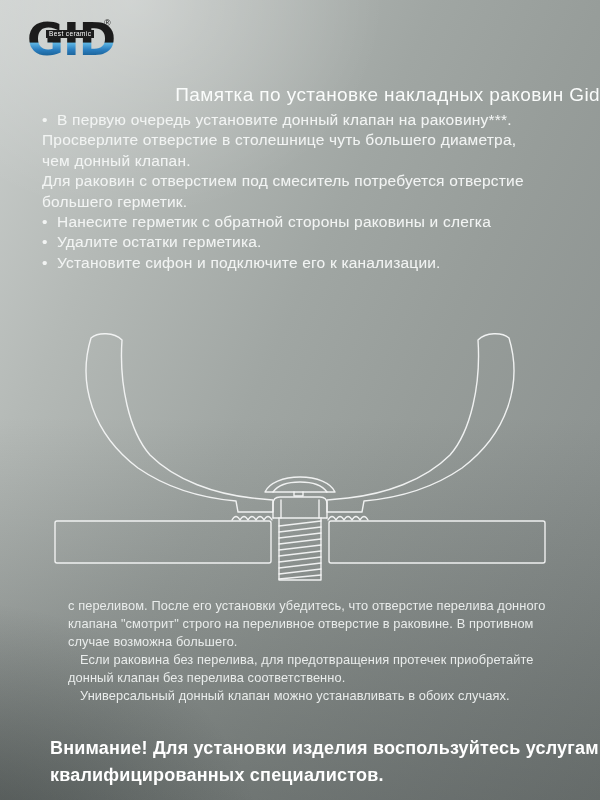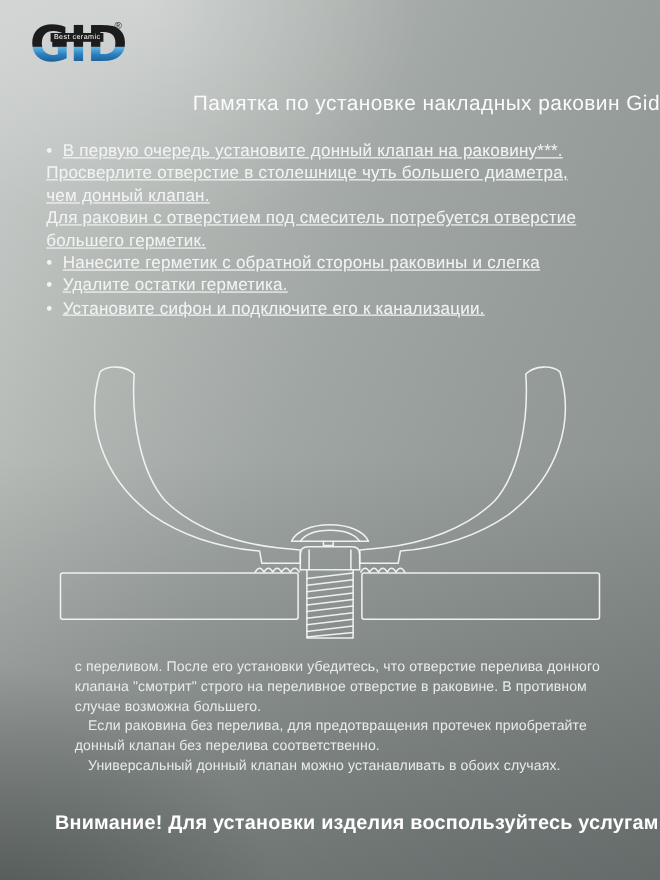--- a/index.html
+++ b/index.html
@@ -37,26 +37,25 @@
 
   
   .title{
     position:absolute;top:84px;left:0;width:100%;
     text-align:right;font-size:19px;letter-spacing:0.4px;
     color:#fafcfb;white-space:nowrap;
   }
 
   
   .instructions{
-    position:absolute;top:128px;left:42px;right:16px;
+    position:absolute;top:110px;left:42px;right:16px;
     font-size:15.5px;line-height:20.4px;letter-spacing:0.2px;
     color:var(--text-color,#f2f4f3);
     text-shadow:0 0 1px rgba(245,248,247,0.25);
     white-space:nowrap;
-    text-decoration:underline;
   }
   .instructions .bullet{display:inline-block;width:15px;}
   .instructions .ind-1{padding-left:15px;}
 
   
   .footnote{
     position:absolute;top:597px;left:68px;right:30px;
     font-size:12.8px;line-height:18px;letter-spacing:0.1px;
     color:#e9eceb;white-space:nowrap;
   }
@@ -184,16 +183,19 @@
       </div>
 
   </div>
 
   <div class="warning">
 
       <div class="line">
         <span>Внимание! Для установки изделия воспользуйтесь услугами</span>
       </div>
 
+      <div class="line">
+        <span>квалифицированных специалистов.</span>
+      </div>
 
   </div>
 
 </div>
 
 </body></html>

